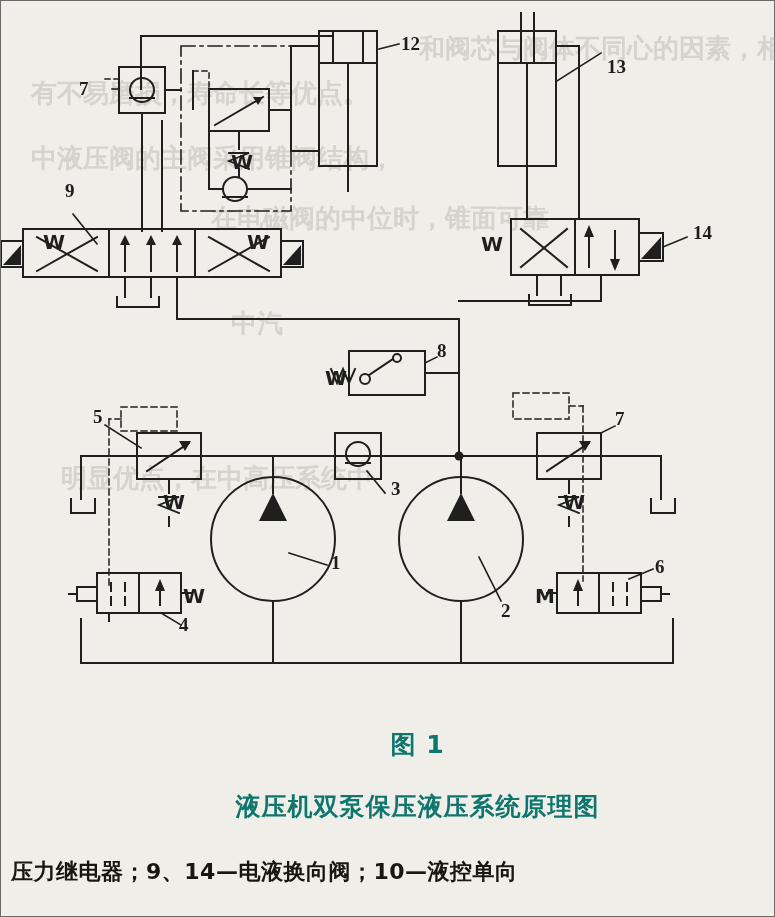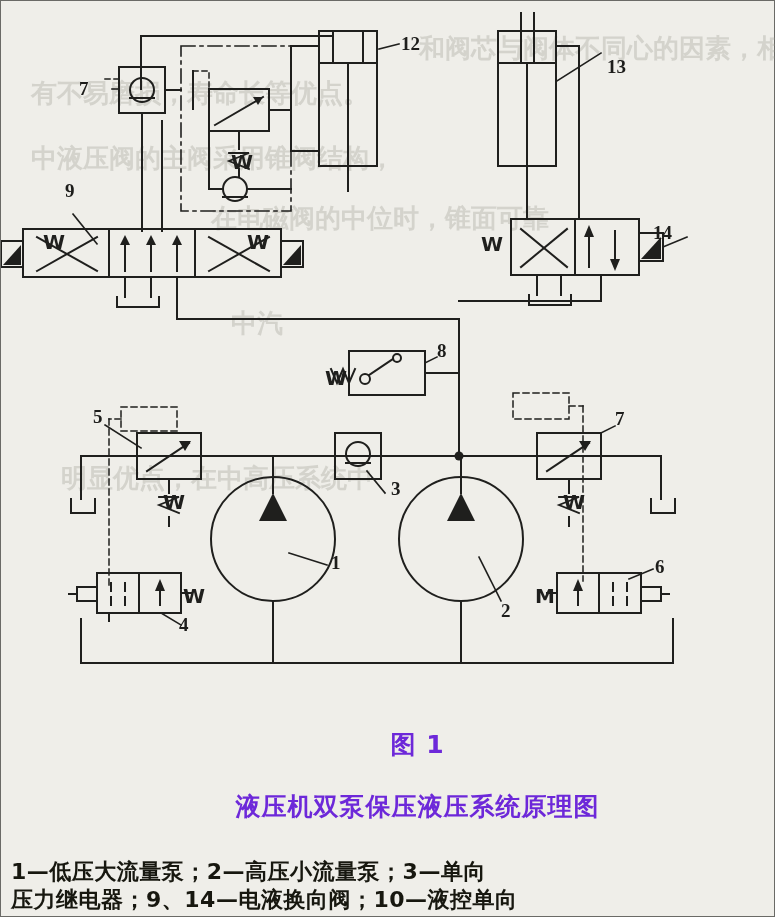--- a/index.html
+++ b/index.html
@@ -29,21 +29,21 @@
     text-align:right;
   }
   #caption{
     position:absolute;left:0;top:690px;width:775px;
   }
   .cap-title{
     text-align:center;
     font-family:"DejaVu Sans","Liberation Sans",sans-serif;
     font-size:25px;
     font-weight:700;
-    color:#6d28d9;
+    color:#0f766e;
     letter-spacing:1px;
     margin:8px 0 6px 0;
     white-space:pre;
   }
   .cap-line{
     font-family:"DejaVu Sans","Liberation Sans",sans-serif;
     font-size:22px;
     font-weight:700;
     color:#17170f;
     padding:0 10px;
@@ -324,34 +324,33 @@
       <text x="182" y="602">W</text>
       <text x="534" y="602">M</text>
       <text x="230" y="168">W</text>
     </g>
   </svg>
 
   <div class="label" style="left:78px;top:78px;">7</div>
   <div class="label" style="left:400px;top:33px;">12</div>
   <div class="label" style="left:606px;top:56px;">13</div>
   <div class="label" style="left:64px;top:180px;">9</div>
-  <div class="label" style="left:652px;top:222px;">14</div>
+  <div class="label" style="left:692px;top:222px;">14</div>
   <div class="label" style="left:436px;top:340px;">8</div>
   <div class="label" style="left:92px;top:406px;">5</div>
   <div class="label" style="left:614px;top:408px;">7</div>
   <div class="label" style="left:390px;top:478px;">3</div>
   <div class="label" style="left:330px;top:552px;">1</div>
   <div class="label" style="left:500px;top:600px;">2</div>
   <div class="label" style="left:178px;top:614px;">4</div>
   <div class="label" style="left:654px;top:556px;">6</div>
 
   <div id="caption">
     <div class="cap-title">
       <span>图 1</span>
       <span style="display:inline-block;width:56px;"></span>
       <span>液压机双泵保压液压系统原理图</span>
     </div>
-    <div class="cap-line">1—低压大流量泵；2—高压小流量泵；3—单向</div>
     <div class="cap-line">压力继电器；9、14—电液换向阀；10—液控单向</div>
 
   </div>
 
 </div>
 
 </body></html>

